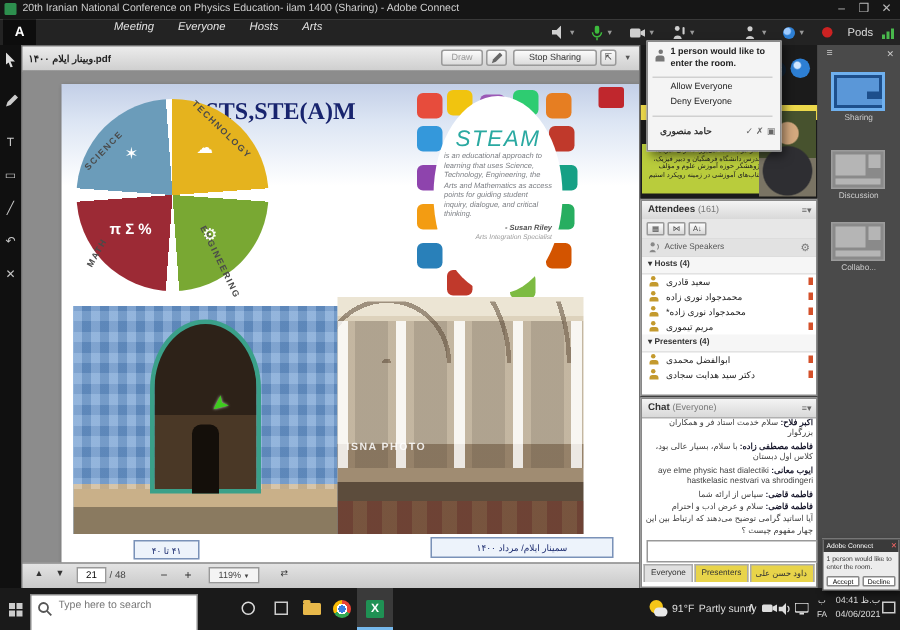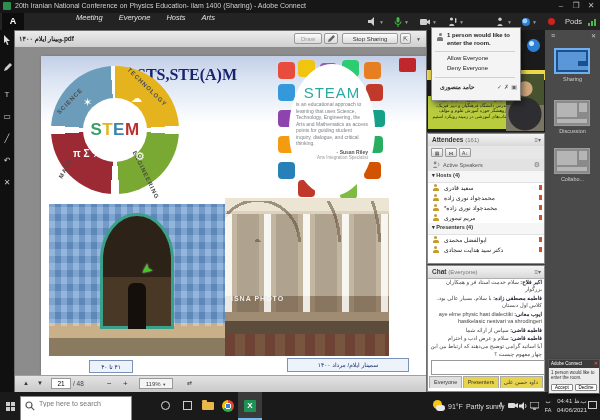--- a/index.html
+++ b/index.html
@@ -48,21 +48,21 @@
   #stem-ring{left:0;top:0;width:128px;height:128px;border-radius:50%;background:
     conic-gradient(#e5b31e 4deg 86deg,#fff 86deg 94deg,#79a833 94deg 176deg,#fff 176deg 184deg,
     #9c2a35 184deg 266deg,#fff 266deg 274deg,#6b9cba 274deg 356deg,#fff 356deg 360deg);}
   #stem-center{left:32px;top:32px;width:64px;height:64px;border-radius:50%;background:#fff;
     text-align:center;line-height:64px;font-weight:bold;font-size:17px;letter-spacing:.5px;}
   #stem-center b:nth-child(1){color:#3a9e67;} #stem-center b:nth-child(2){color:#e5b31e;}
   #stem-center b:nth-child(3){color:#3a84ae;} #stem-center b:nth-child(4){color:#bb3030;}
   .stem-label{font-size:6px;font-weight:bold;color:#4a4a4a;letter-spacing:1px;white-space:nowrap;}
   .stem-glyph{color:#fff;font-size:11px;}
   #stem-symbols{left:22px;top:82px;width:34px;color:#fff;font-weight:bold;font-size:10px;line-height:11px;}
-  #steam-card{left:237px;top:4px;width:108px;height:140px;overflow:hidden;}
+  #steam-card{left:237px;top:4px;width:108px;height:140px;overflow:hidden;font-style:italic;}
   #steam-card i{position:absolute;width:17px;height:17px;border-radius:4px;}
   #steam-card i:nth-child(1){left:0;top:2px;background:#e74c3c;} #steam-card i:nth-child(2){left:20px;top:0;background:#f1c40f;}
   #steam-card i:nth-child(3){left:42px;top:3px;background:#9b59b6;} #steam-card i:nth-child(4){left:64px;top:0;background:#2ecc71;}
   #steam-card i:nth-child(5){left:86px;top:2px;background:#e67e22;} #steam-card i:nth-child(6){left:0;top:24px;background:#3498db;}
   #steam-card i:nth-child(7){left:88px;top:24px;background:#c0392b;} #steam-card i:nth-child(8){left:0;top:50px;background:#8e44ad;}
   #steam-card i:nth-child(9){left:90px;top:50px;background:#16a085;} #steam-card i:nth-child(10){left:0;top:76px;background:#f39c12;}
   #steam-card i:nth-child(11){left:88px;top:76px;background:#27ae60;} #steam-card i:nth-child(12){left:0;top:102px;background:#2980b9;}
   #steam-card i:nth-child(13){left:86px;top:102px;background:#d35400;} #steam-card i:nth-child(14){left:20px;top:120px;background:#c0392b;}
   #steam-card i:nth-child(15){left:62px;top:122px;background:#7dbb42;}
   #steam-ellipse{left:11px;top:4px;width:86px;height:132px;border-radius:50%;background:#fff;
@@ -311,21 +311,20 @@
       <span class="abs hbtn" style="right:15px;width:11px;">⇱</span>
       <span class="abs" style="right:5px;top:5px;font-size:5px;color:#555;">▼</span>
     </div>
 
     <div class="abs" id="canvas">
       <div class="abs" id="slide">
         <div class="abs" id="slide-title">STS,STE(A)M</div>
 
         <div class="abs" id="stem-wheel">
           <div class="abs" id="stem-ring"></div>
-          <div class="abs" id="stem-center"><b>S</b><b>T</b><b>E</b><b>M</b></div>
           <span class="abs stem-label" style="left:2px;top:32px;transform:rotate(-46deg);">SCIENCE</span>
           <span class="abs stem-label" style="left:70px;top:18px;transform:rotate(44deg);">TECHNOLOGY</span>
           <span class="abs stem-label" style="left:86px;top:84px;transform:rotate(64deg);transform-origin:left top;">ENGINEERING</span>
           <span class="abs stem-label" style="left:4px;top:100px;transform:rotate(-60deg);">MATH</span>
           <span class="abs stem-glyph" style="left:32px;top:30px;">✶</span>
           <span class="abs stem-glyph" style="left:80px;top:26px;">☁</span>
           <span class="abs stem-glyph" style="left:84px;top:84px;">⚙</span>
           <span class="abs" id="stem-symbols">π Σ %</span>
         </div>
 

